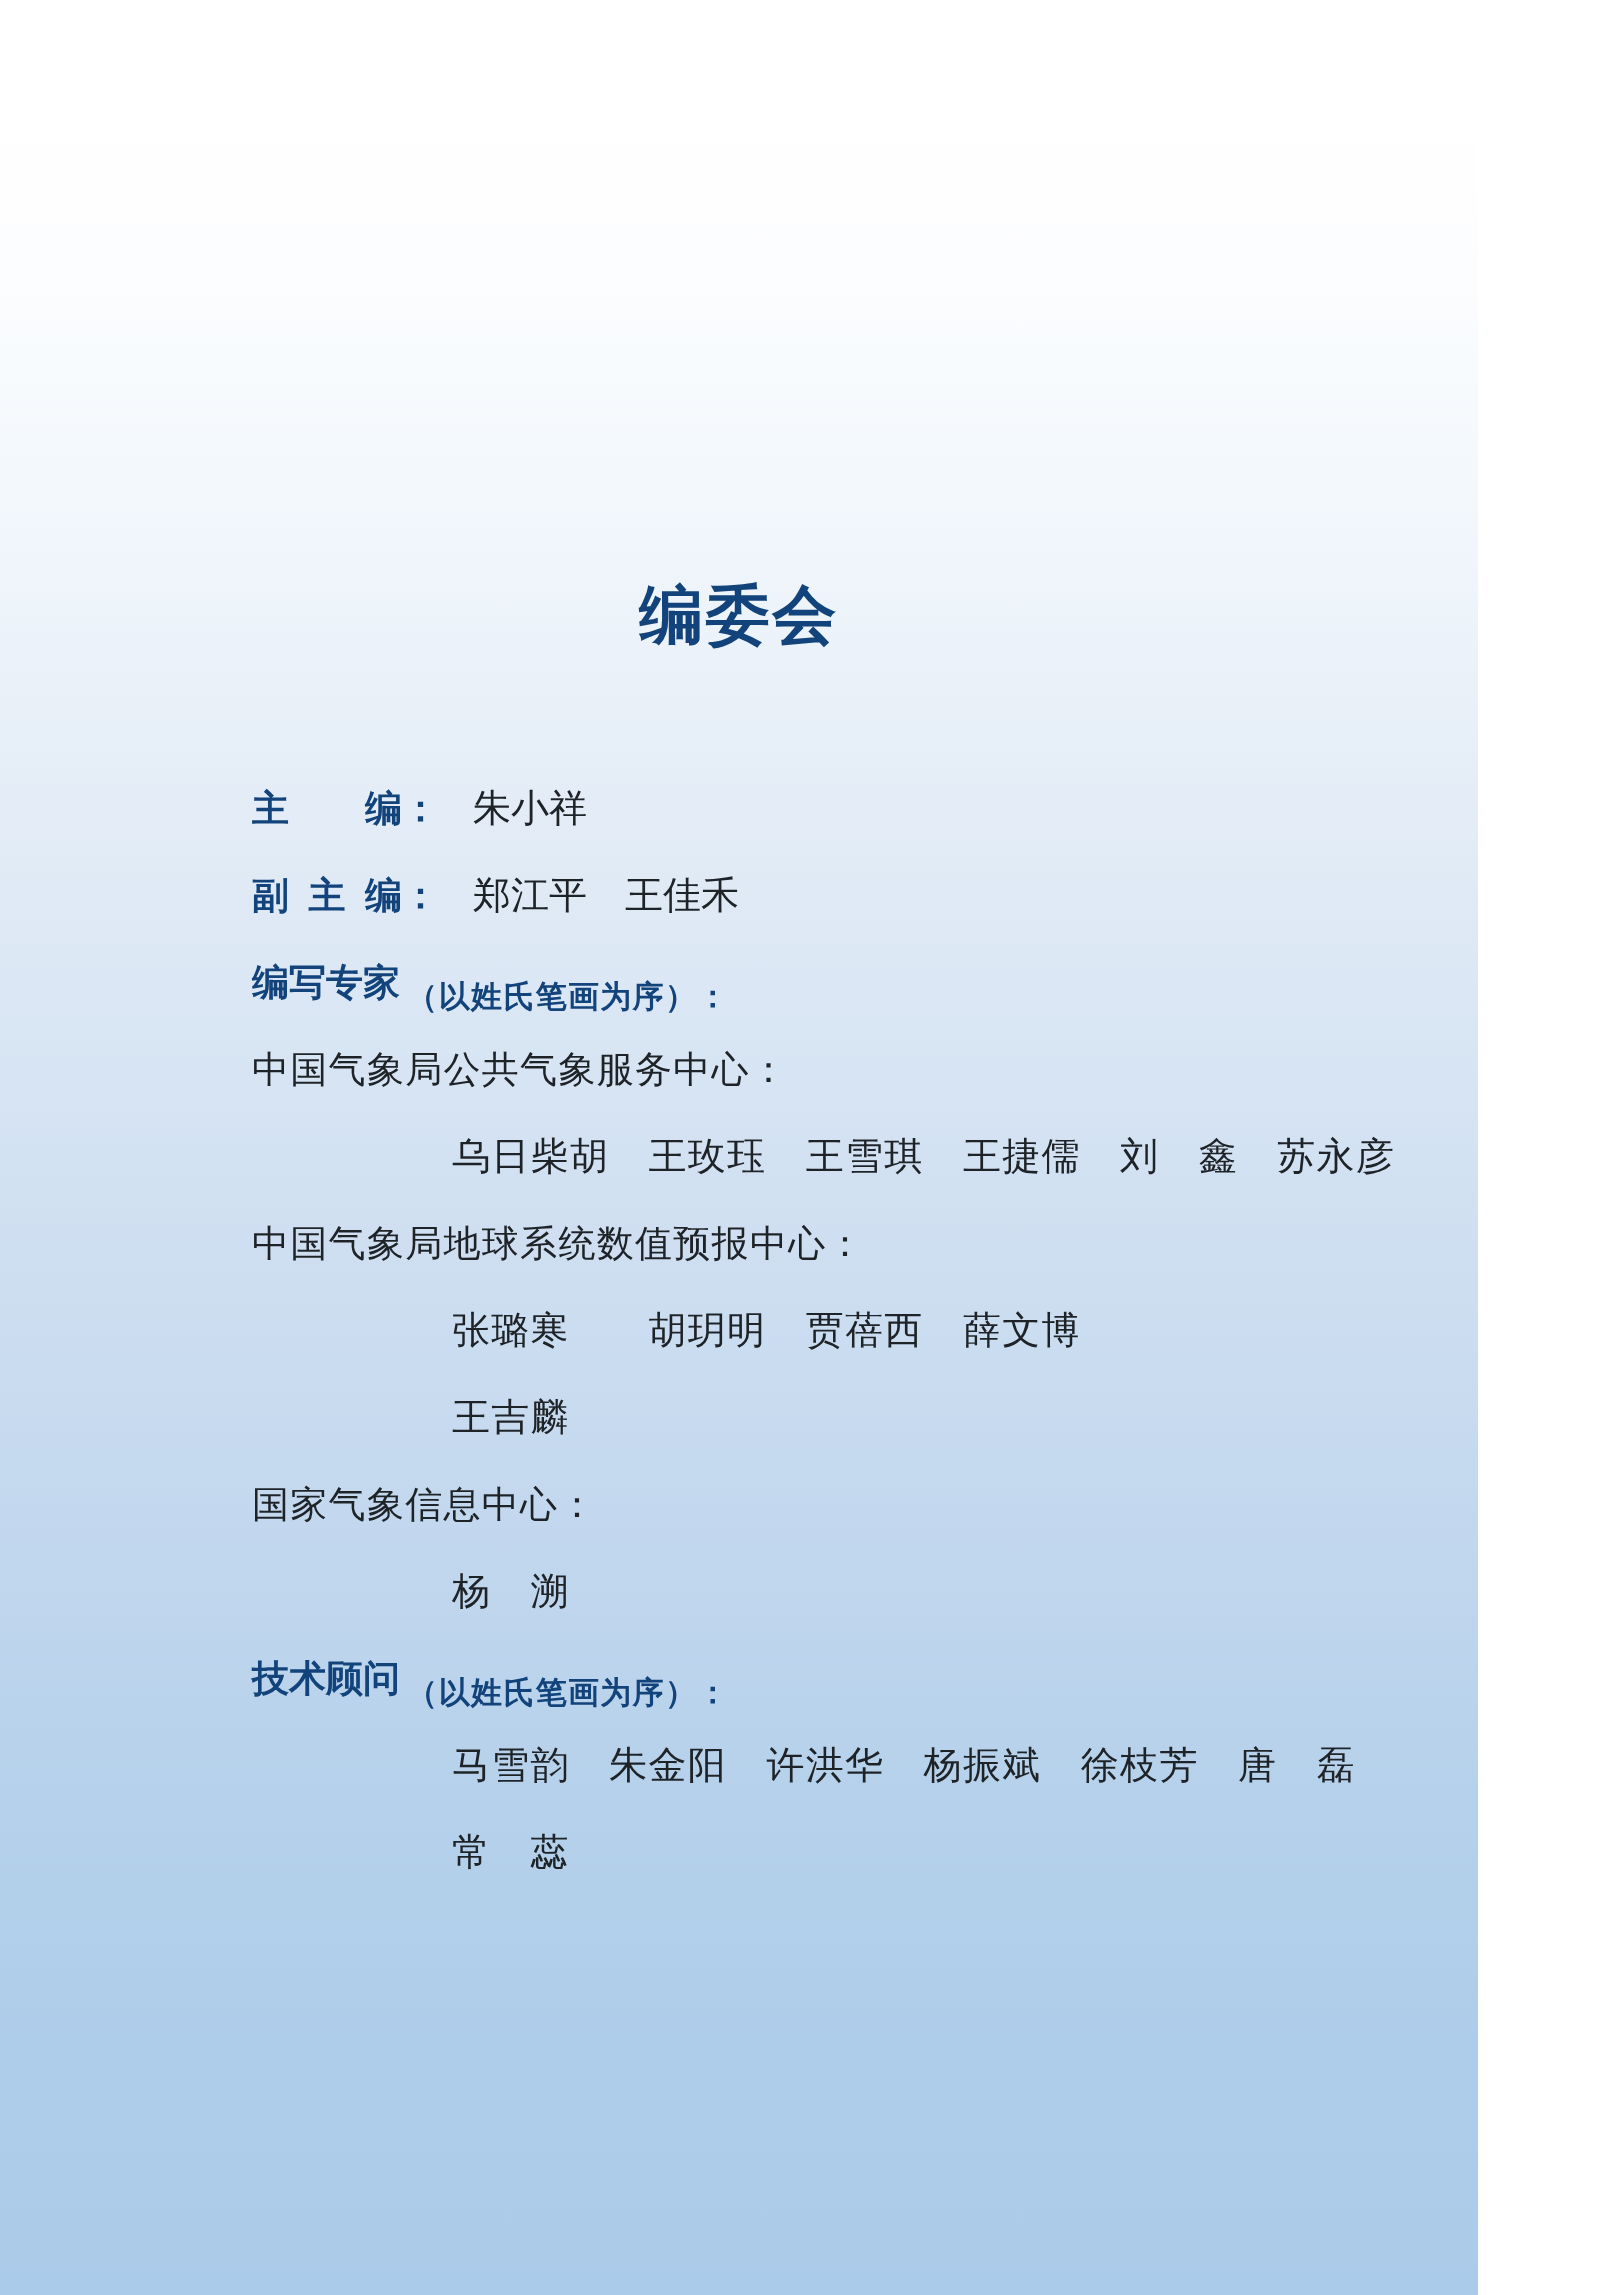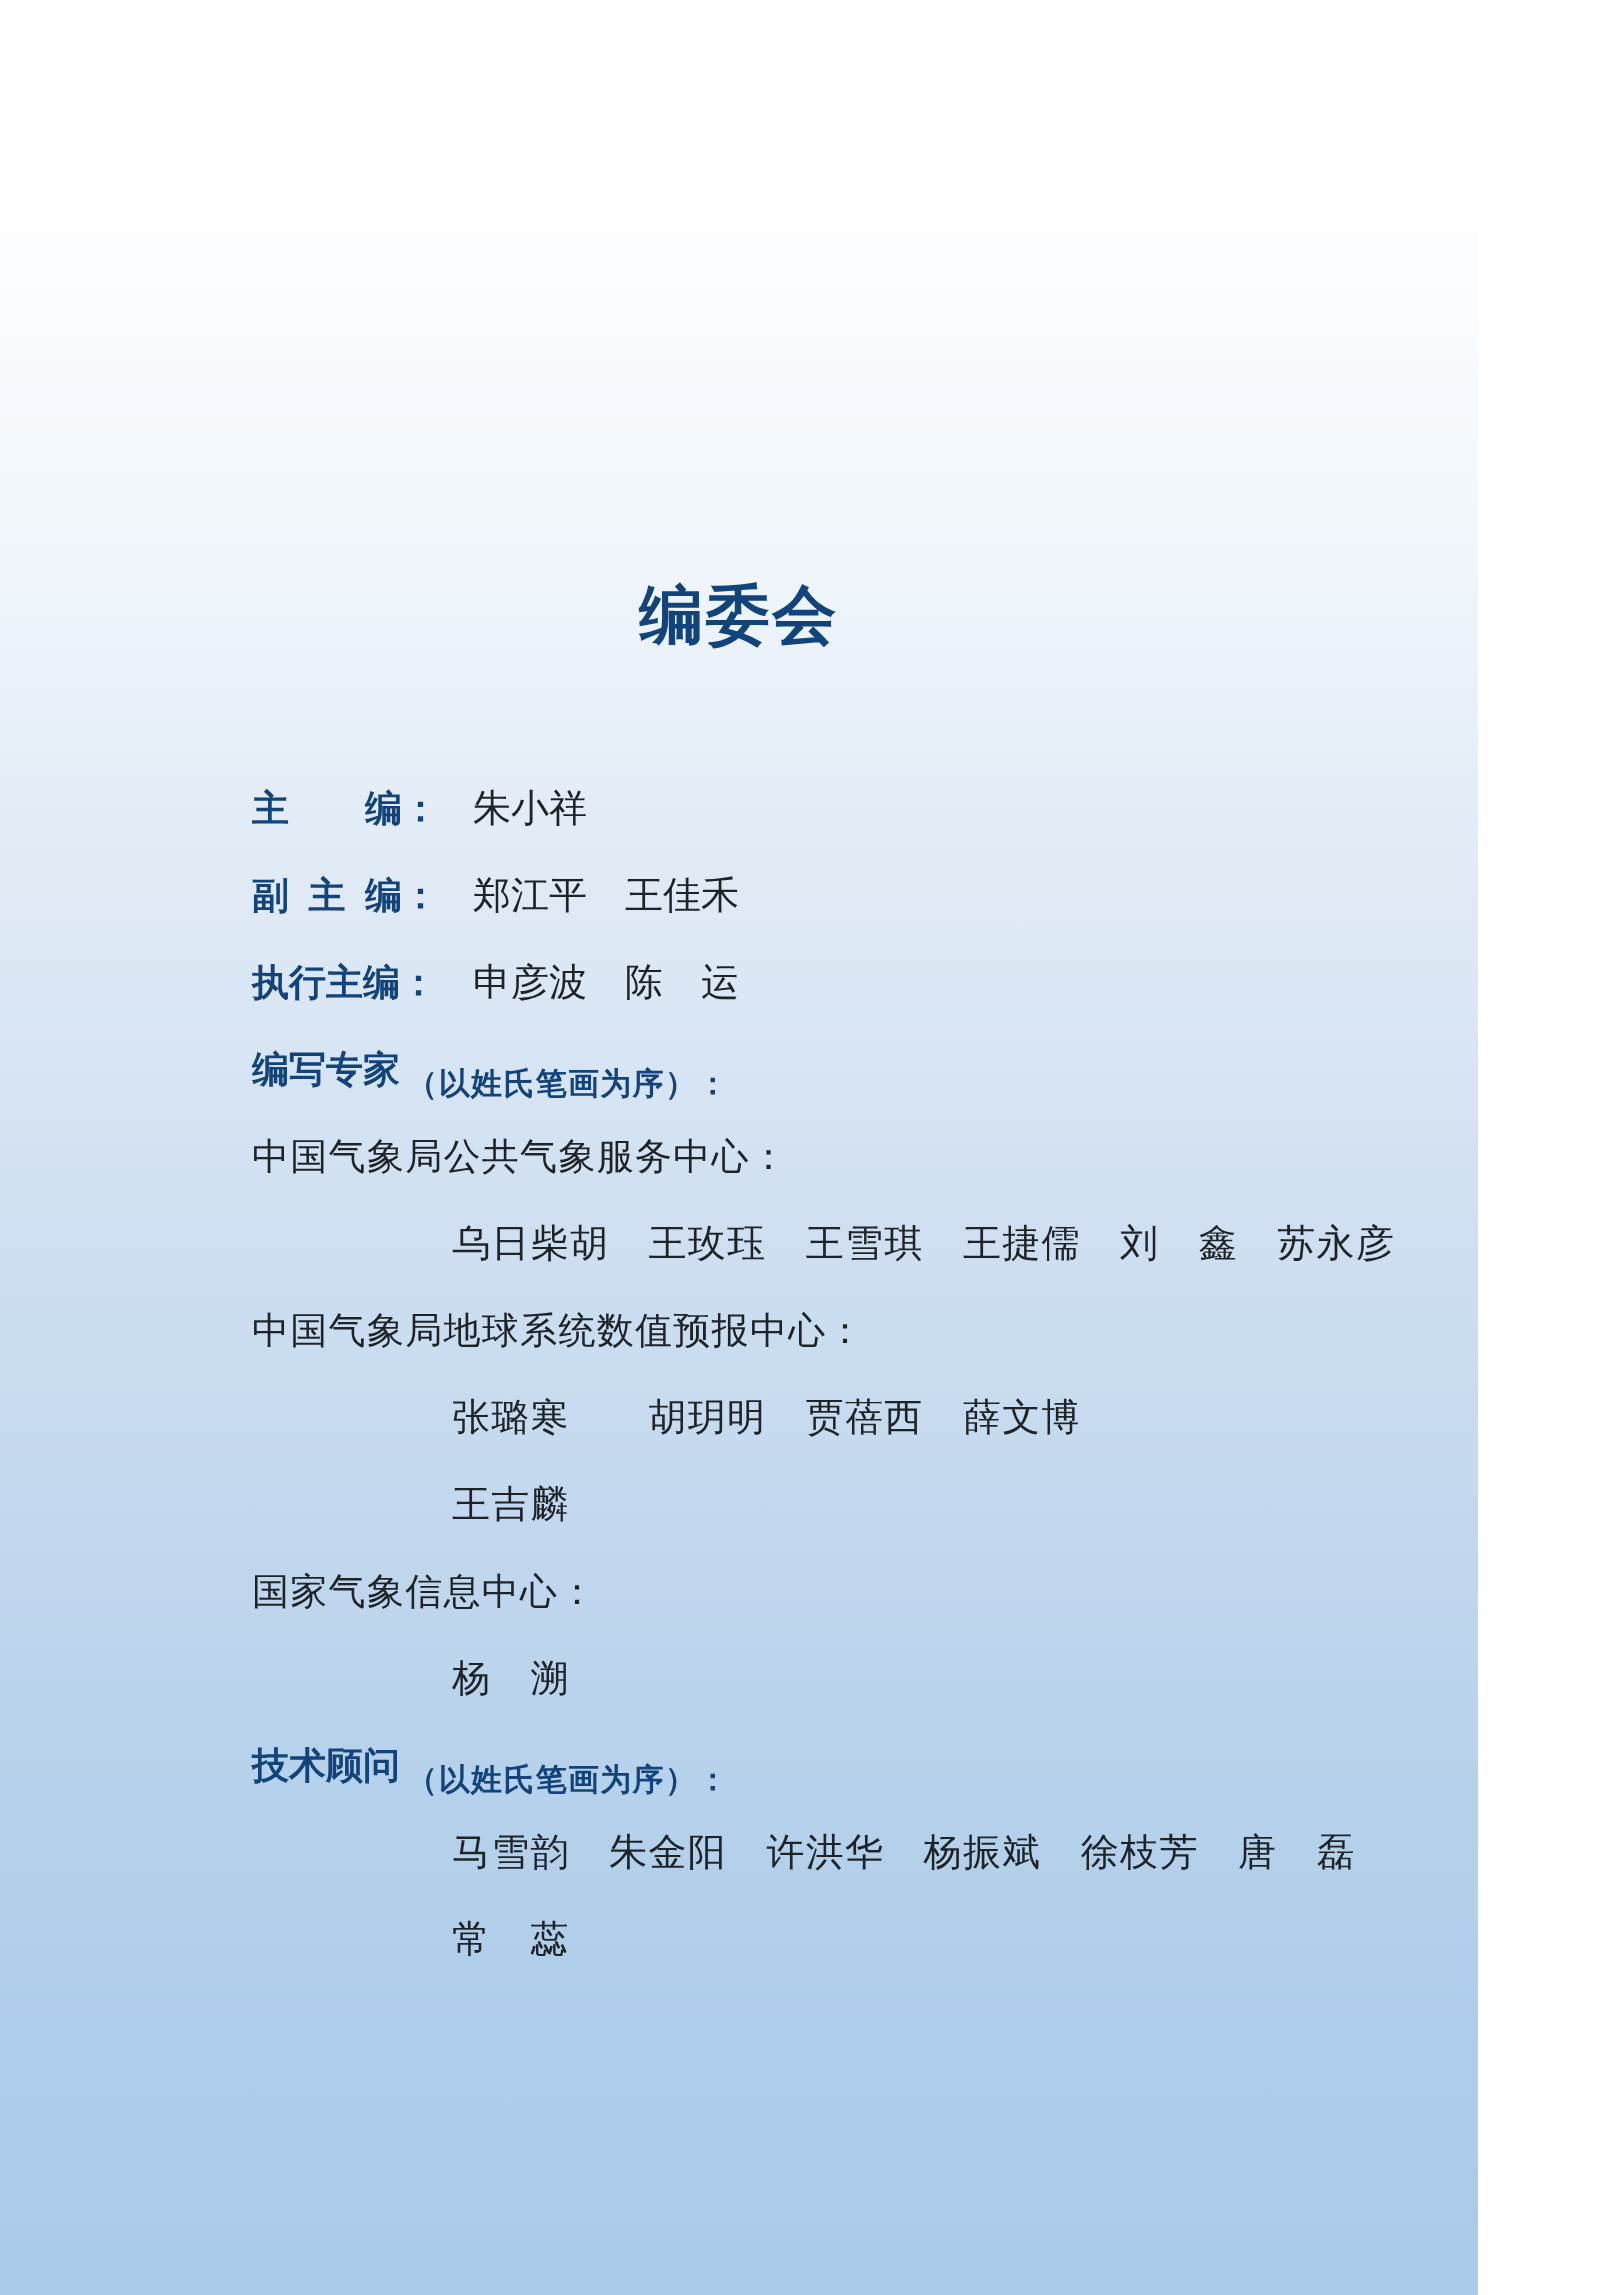--- a/index.html
+++ b/index.html
@@ -112,24 +112,20 @@
     <div class="line">
       <span class="role-label"><span>主</span><span>编：</span></span>
       <span class="role-names">朱小祥</span>
     </div>
 
     <div class="line">
       <span class="role-label"><span>副</span><span>主</span><span>编：</span></span>
       <span class="role-names">郑江平　王佳禾</span>
     </div>
 
-    <div class="line">
-      <span class="role-label"><span>执行主编：</span></span>
-      <span class="role-names">申彦波　陈　运</span>
-    </div>
 
     <div class="line">
       <span class="section-label">编写专家</span>
       <span class="section-note">（以姓氏笔画为序）：</span>
     </div>
 
     <div class="line">
       <span class="org-text">中国气象局公共气象服务中心：</span>
     </div>
 

